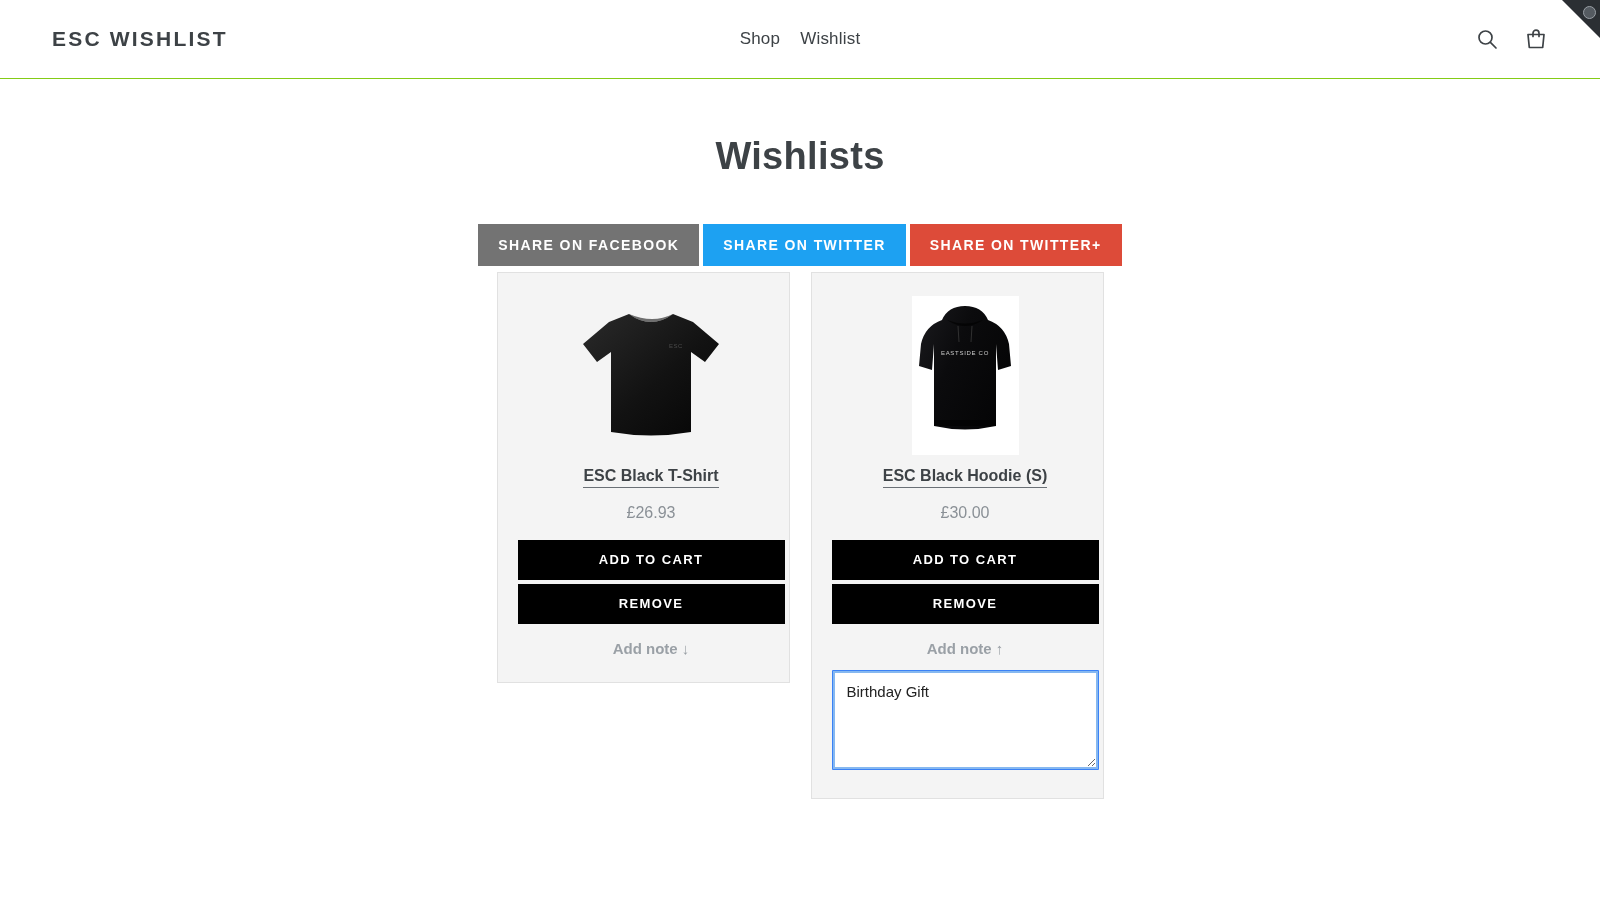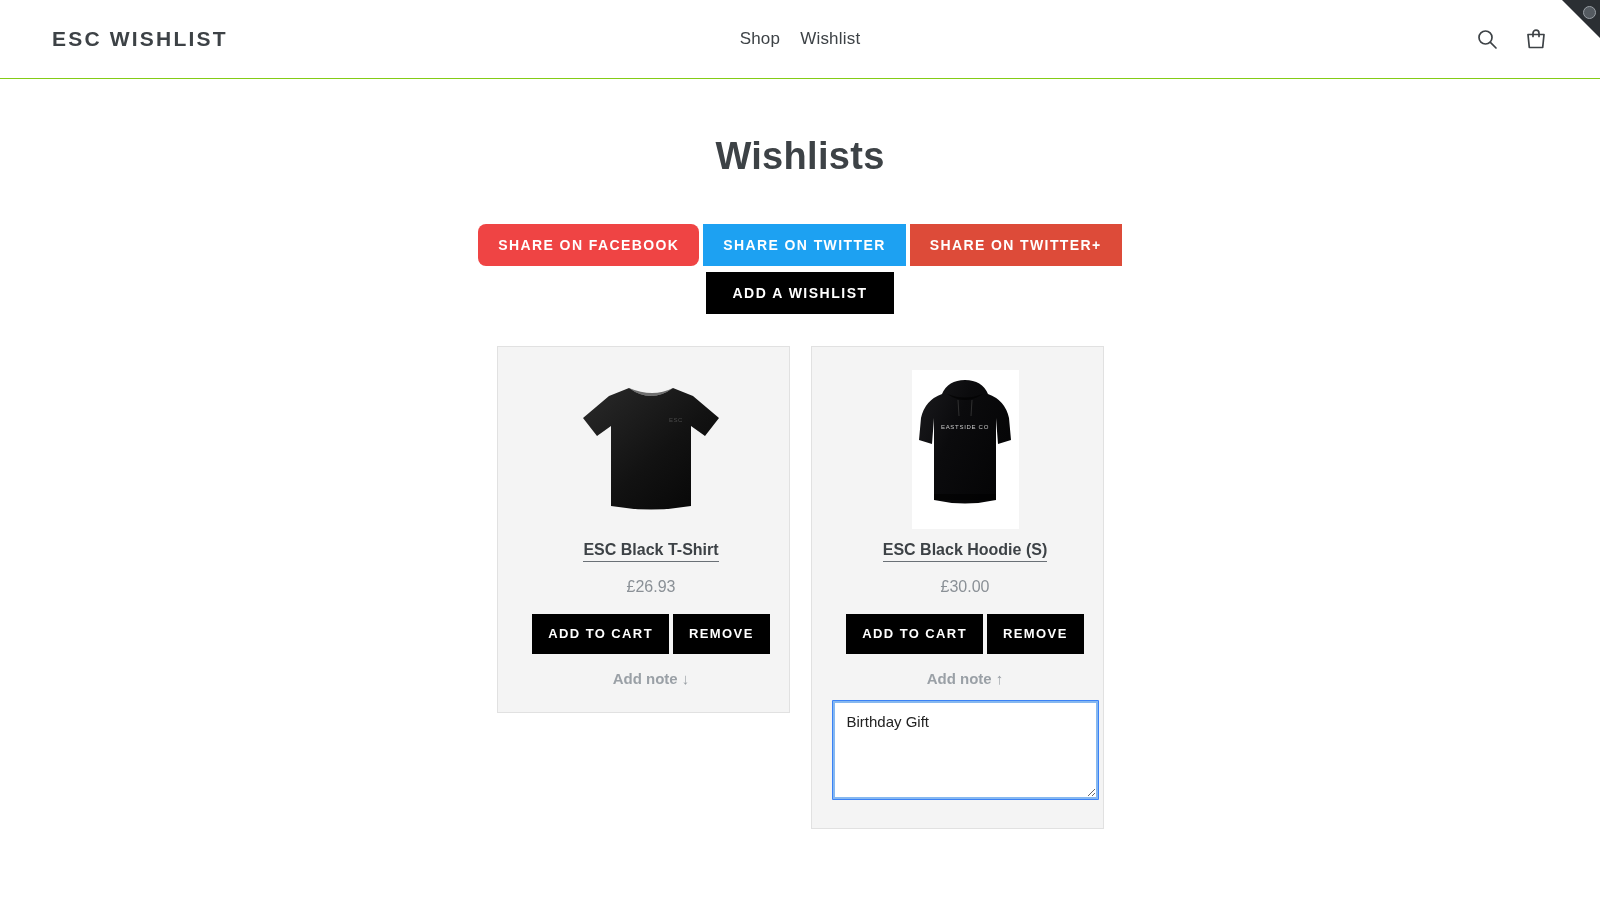--- a/index.html
+++ b/index.html
@@ -95,21 +95,21 @@
     font-family: inherit;
     font-size: 14px;
     font-weight: bold;
     letter-spacing: 1.4px;
     padding: 0 20px;
     height: 42px;
     line-height: 42px;
     cursor: pointer;
     white-space: nowrap;
   }
-  .btn-facebook { background: #ef4444; border-radius: 8px; }
+  .btn-facebook { background: #737373; }
   .btn-twitter  { background: #1da1f2; }
   .btn-googleplus { background: #dd4b39; }
 
   .add-wishlist-row {
     display: flex;
     justify-content: center;
     margin-bottom: 32px;
   }
   .black-btn {
     background: #000000;
@@ -173,20 +173,21 @@
   .product-price {
     font-size: 16px;
     color: #8a9096;
     margin-bottom: 18px;
   }
   .card-actions {
     display: flex;
     justify-content: center;
     gap: 4px;
     margin-bottom: 16px;
+    flex-direction: column;
   }
   .card-btn {
     height: 40px;
     line-height: 40px;
     padding: 0 16px;
     font-size: 13px;
     letter-spacing: 1.4px;
   }
   .add-note-link {
     display: inline-block;
@@ -250,23 +251,20 @@
 <main class="page">
 
   <h1 class="page-title">Wishlists</h1>
 
   <div class="share-row">
     <button class="share-btn btn-facebook">SHARE ON FACEBOOK</button>
     <button class="share-btn btn-twitter">SHARE ON TWITTER</button>
     <button class="share-btn btn-googleplus">SHARE ON TWITTER+</button>
   </div>
 
-  <div class="add-wishlist-row">
-    <button class="black-btn add-wishlist-btn">ADD A WISHLIST</button>
-  </div>
 
   <section class="cards">
 
     <article class="wishlist-card">
       <div class="product-media">
         <svg class="tshirt-svg" viewBox="0 0 160 150">
           <defs>
             <linearGradient id="teeGrad" x1="0" y1="0" x2="1" y2="1">
               <stop offset="0%" stop-color="#2a2a2a"></stop>
               <stop offset="55%" stop-color="#121212"></stop>

